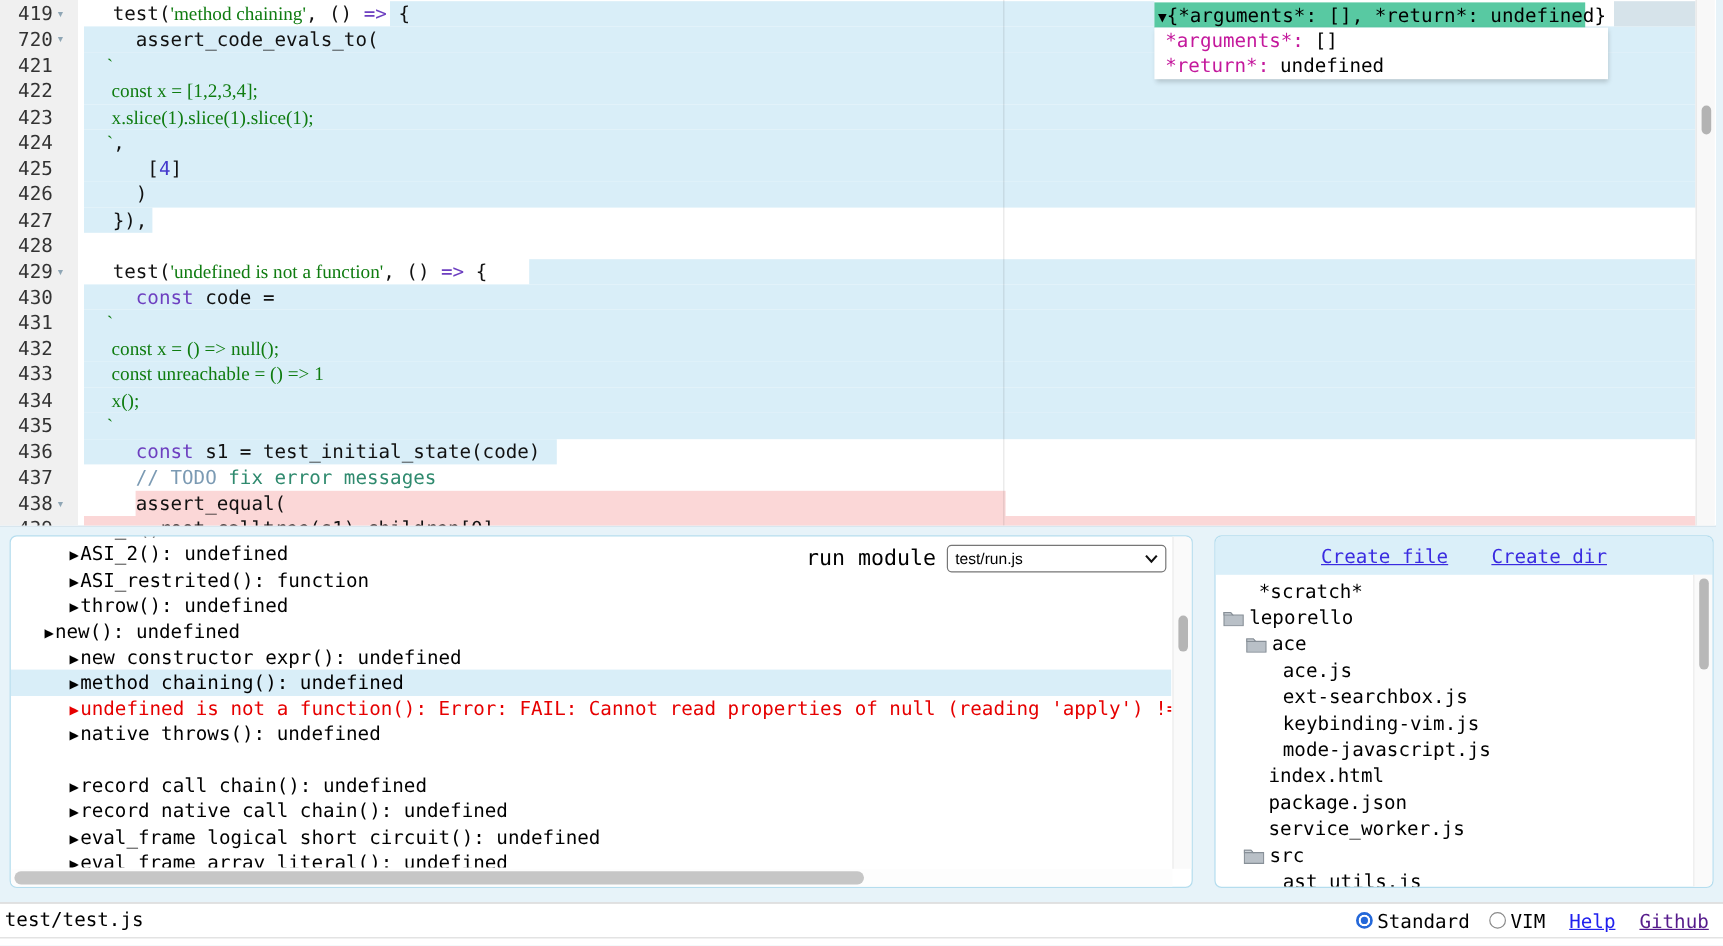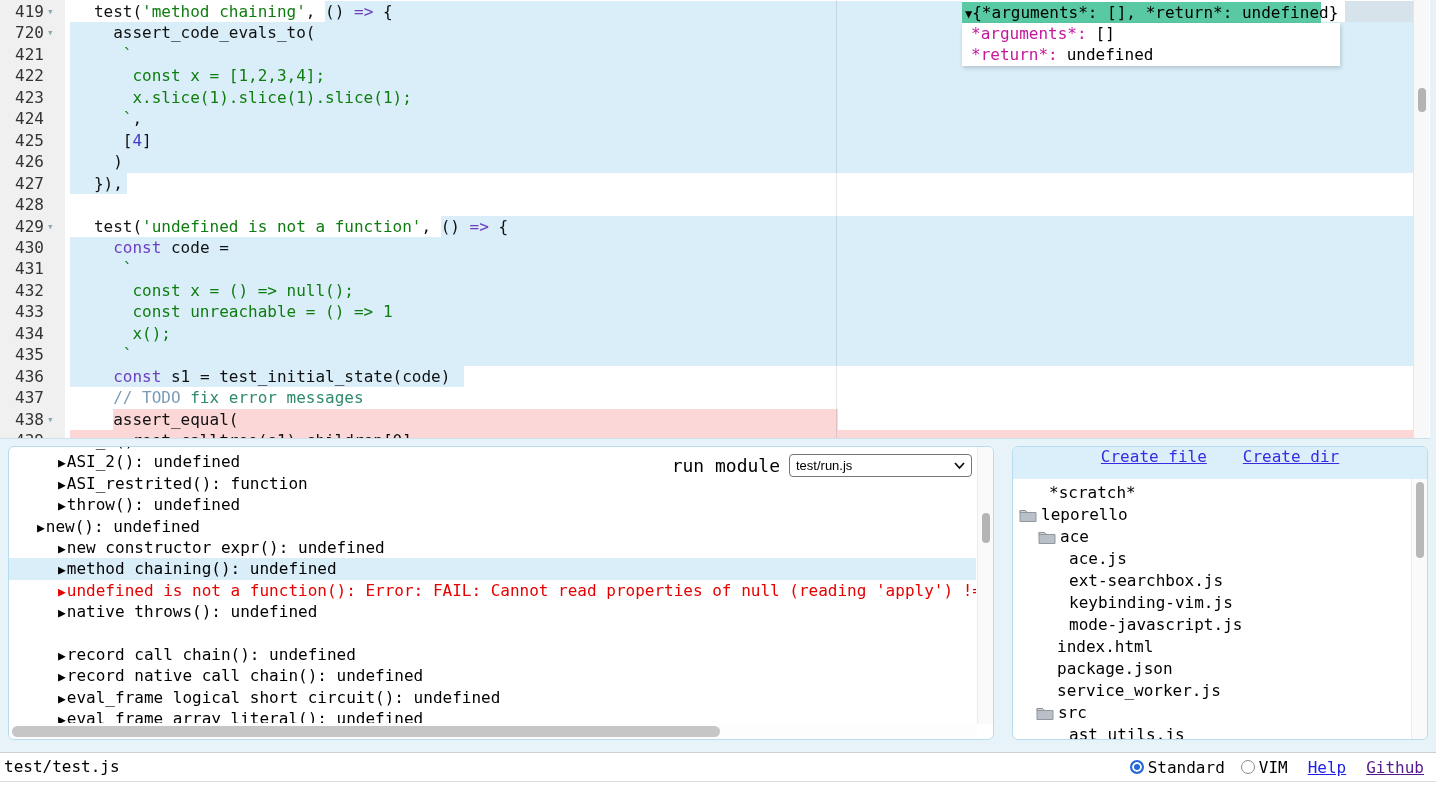--- a/index.html
+++ b/index.html
@@ -16,21 +16,21 @@
   #gutter { position:absolute; left:0; top:0; width:65px; height:100%; background:#f0f0f0; z-index:4; }
   .gnum  { position:absolute; left:0; width:44px; text-align:right; font-size:16px;
            line-height:21.45px; color:#333; }
   .gfold { position:absolute; left:47px; font-size:11px; line-height:21.45px; color:#8fa6b5; }
   .band  { position:absolute; height:21.45px; z-index:1; }
   .band-exec  { background:#d9eef8; }
   .band-error { background:#fbd7d7; }
   #ruler { position:absolute; top:0; bottom:0; width:1px; background:rgba(60,60,60,.13); z-index:2; }
   .cline { position:absolute; left:65px; white-space:pre; font-size:16px; line-height:21.45px;
            color:#111; z-index:3; }
-  .tk-s  { color:#0f7c10; }
+  .tk-s  { color:#0f7c10;font-family:Liberation Serif, serif; }
   .tk-k  { color:#6d3fc0; }
   .tk-n  { color:#4438cc; }
   .tk-c1 { color:#7b9ab3; }
   .tk-c2 { color:#2f8a6e; }
   #active-line-tail { position:absolute; left:1345px; top:1px; width:68px; height:21px;
                       background:#d6e3ea; z-index:1; }
 
   
   #value-tooltip { position:absolute; left:962px; top:2px; z-index:6; font-size:16px; }
   #tooltip-header { width:359px; height:21px; line-height:21px; background:#58c9a2;
@@ -69,21 +69,21 @@
   #results-vthumb { position:absolute; left:4px; top:66px; width:8px; height:30px;
         background:#b5b5b5; border-radius:4px; }
   #results-htrack { position:absolute; left:0; right:16px; bottom:0; height:15px; background:#fdfdfd; }
   #results-hthumb { position:absolute; left:3px; top:2px; width:708px; height:11px;
         background:#c6c6c6; border-radius:6px; }
 
   
   #files-panel { position:absolute; left:1012px; top:446px; width:416px; height:294px;
                  background:#fff; border:1px solid #b5ddee; border-radius:6px; overflow:hidden; }
   #files-header { position:absolute; left:0; top:0; right:0; height:32px; background:#daeff9;
-                  display:flex; justify-content:center; gap:36px; }
+                  display:flex; justify-content:center; align-items:center; gap:36px; }
   .create-link { font-size:16px; color:#3a2be0; text-decoration:underline; }
   #files-list { position:absolute; left:0; top:32px; right:16px; bottom:0; overflow:hidden; }
   .frow { position:absolute; height:22px; line-height:22px; font-size:16px; white-space:pre;
           color:#000; display:flex; align-items:center; }
   .folder-ic { margin-right:4px; flex:0 0 auto; }
   #files-vtrack { position:absolute; top:32px; right:0; bottom:0; width:16px;
         background:#fafafa; border-left:1px solid #ececec; }
   #files-vthumb { position:absolute; left:4px; top:3px; width:8px; height:76px;
         background:#b8b8b8; border-radius:4px; }
 

